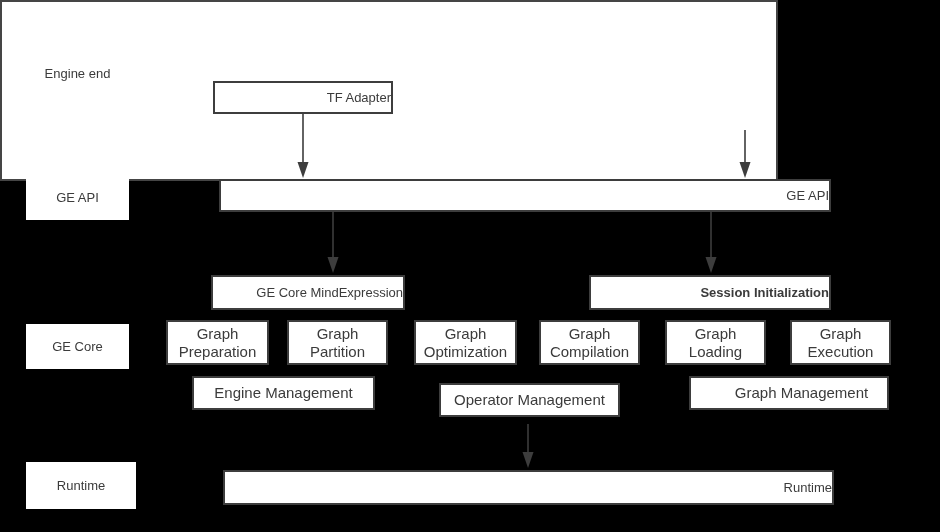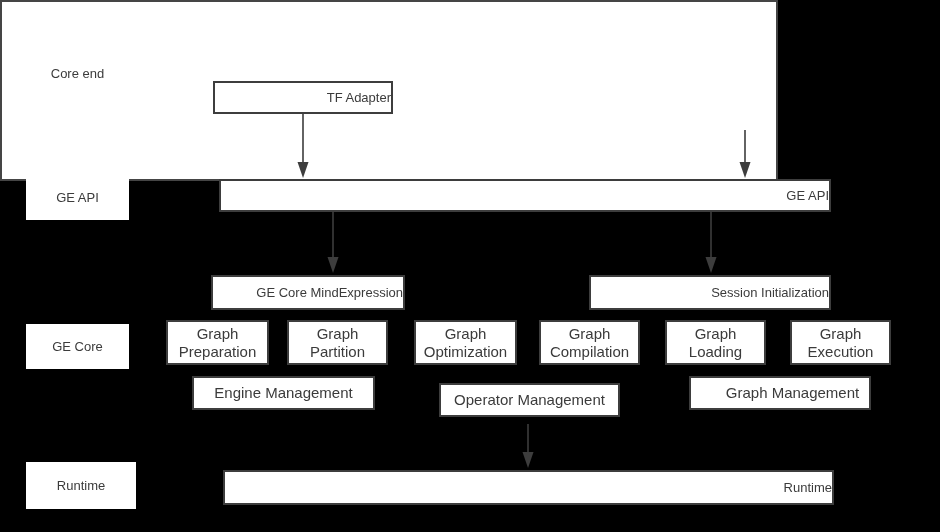--- a/index.html
+++ b/index.html
@@ -58,21 +58,21 @@
   }
   .f13 { font-size: 13px; justify-content: flex-end; }
   .f12 { font-size: 15px; }
 </style>
 </head>
 <body>
 
 <div id="canvas">
 
   <div class="box stage-label" style="left:26px; top:51px; width:103px; height:45px;">
-    <span>Core end</span>
+    <span>Engine end</span>
   </div>
 
   <div class="box stage-label" style="left:26px; top:175px; width:103px; height:45px;">
     <span>GE API</span>
   </div>
 
   <div class="box stage-label" style="left:26px; top:324px; width:103px; height:45px;">
     <span>GE Core</span>
   </div>
 
@@ -117,21 +117,21 @@
       <polygon points="7,61 1.5,45 12.5,45" fill="#3d3d3d"></polygon>
     </svg>
   </div>
 
   <div class="container-box" style="left:140px; top:247px; width:774px; height:177px;"></div>
 
   <div class="box framed f13" style="left:211px; top:275px; width:194px; height:35px;">
     <span>GE Core MindExpression</span>
   </div>
 
-  <div class="box framed f13" style="left:589px; top:275px; width:242px; height:35px;">
+  <div class="box framed f13" style="left:589px; top:275px; width:242px; height:35px;font-weight:bold;">
     <span>Session Initialization</span>
   </div>
 
   <div class="box framed f12" style="left:166px; top:320px; width:103px; height:45px;">
     <span>
       <span>Graph</span><br>
       <span>Preparation</span>
     </span>
   </div>
 
@@ -171,21 +171,21 @@
   </div>
 
   <div class="box framed f12" style="left:192px; top:376px; width:183px; height:34px;">
     <span>Engine Management</span>
   </div>
 
   <div class="box framed f12" style="left:439px; top:383px; width:181px; height:34px;">
     <span>Operator Management</span>
   </div>
 
-  <div class="box framed f12" style="left:689px; top:376px; width:182px; height:34px;padding-left:25px;">
+  <div class="box framed f12" style="left:689px; top:376px; width:200px; height:34px;padding-left:25px;">
     <span>Graph Management</span>
   </div>
 
   <div class="arrow" style="left:521px; top:424px;">
     <svg width="20" height="46" viewBox="0 0 20 46">
       <line x1="7" y1="0" x2="7" y2="30" stroke="#3d3d3d" stroke-width="1.6"></line>
       <polygon points="7,44 1.5,28 12.5,28" fill="#3d3d3d"></polygon>
     </svg>
   </div>
 

